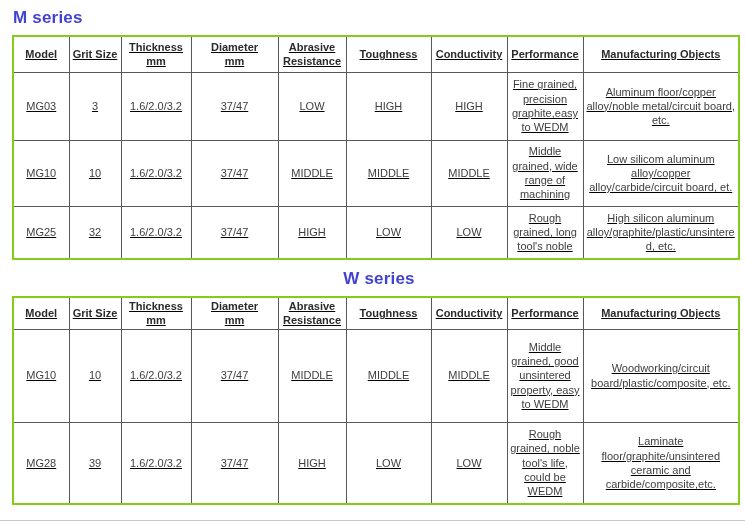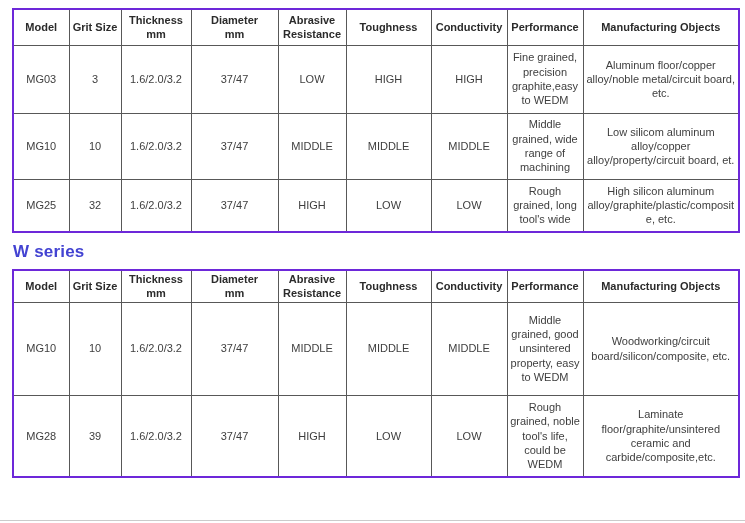--- a/index.html
+++ b/index.html
@@ -20,26 +20,28 @@
   .series-title {
     margin: 0 0 7px 1px;
     font-size: 17px;
     font-weight: bold;
     color: #4343d2;
     line-height: 20px;
     letter-spacing: 0.2px;
   }
   .series-title.second {
     margin-top: 9px;
+    text-align: center;
   }
   table.spec {
     border-collapse: collapse;
     table-layout: fixed;
     width: 726px;
-    border: 2px solid #6d28d9;
+    border: 2px solid #84cc16;
+    text-decoration: underline;
   }
   table.spec th, table.spec td {
     border: 1px solid #585858;
     text-align: center;
     vertical-align: middle;
     font-size: 11px;
     line-height: 1.3;
     padding: 1px 2px;
     overflow-wrap: break-word;
     word-wrap: break-word;
@@ -77,20 +79,21 @@
     bottom: 2px;
     height: 1px;
     background: #cbcbcb;
   }
 </style>
 </head>
 <body>
 
 <div class="content">
 
+  <h2 class="series-title">M series</h2>
 
   <table class="spec">
     <colgroup>
       <col class="c-model">
         <col class="c-grit">
         <col class="c-thick">
         <col class="c-diam">
       <col class="c-abr">
         <col class="c-tough">
         <col class="c-cond">
@@ -125,32 +128,32 @@
     </tr>
     <tr class="h-m2">
       <td>MG10</td>
       <td>10</td>
       <td>1.6/2.0/3.2</td>
       <td>37/47</td>
       <td>MIDDLE</td>
       <td>MIDDLE</td>
       <td>MIDDLE</td>
       <td>Middle grained, wide range of machining</td>
-      <td>Low silicom aluminum alloy/copper alloy/property/circuit board, et.</td>
+      <td>Low silicom aluminum alloy/copper alloy/carbide/circuit board, et.</td>
     </tr>
     <tr class="h-m3">
       <td>MG25</td>
       <td>32</td>
       <td>1.6/2.0/3.2</td>
       <td>37/47</td>
       <td>HIGH</td>
       <td>LOW</td>
       <td>LOW</td>
-      <td>Rough grained, long tool's wide</td>
-      <td>High silicon aluminum alloy/graphite/plastic/composite, etc.</td>
+      <td>Rough grained, long tool's noble</td>
+      <td>High silicon aluminum alloy/graphite/plastic/unsintered, etc.</td>
     </tr>
   </tbody>
     </table>
 
   <h2 class="series-title second">W series</h2>
 
   <table class="spec">
     <colgroup>
       <col class="c-model">
         <col class="c-grit">
@@ -179,21 +182,21 @@
     </tr>
     <tr class="h-w1">
       <td>MG10</td>
       <td>10</td>
       <td>1.6/2.0/3.2</td>
       <td>37/47</td>
       <td>MIDDLE</td>
       <td>MIDDLE</td>
       <td>MIDDLE</td>
       <td>Middle grained, good unsintered property, easy to WEDM</td>
-      <td>Woodworking/circuit board/silicon/composite, etc.</td>
+      <td>Woodworking/circuit board/plastic/composite, etc.</td>
     </tr>
     <tr class="h-w2">
       <td>MG28</td>
       <td>39</td>
       <td>1.6/2.0/3.2</td>
       <td>37/47</td>
       <td>HIGH</td>
       <td>LOW</td>
       <td>LOW</td>
       <td>Rough grained, noble tool's life, could be WEDM</td>

